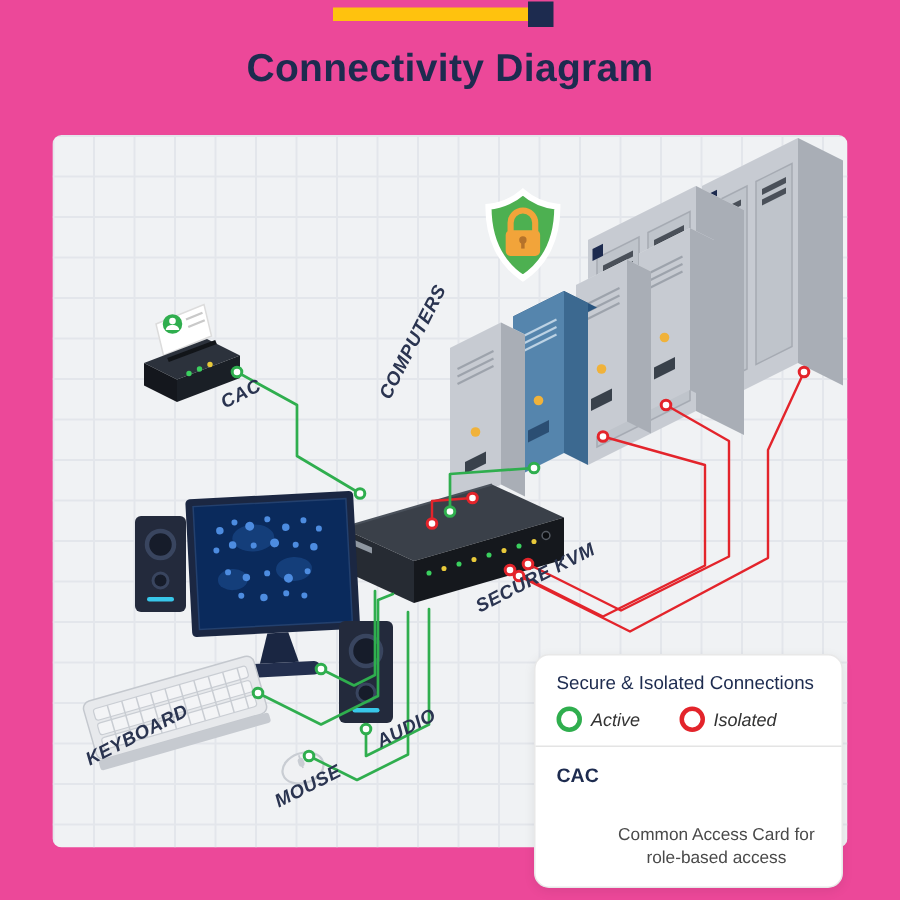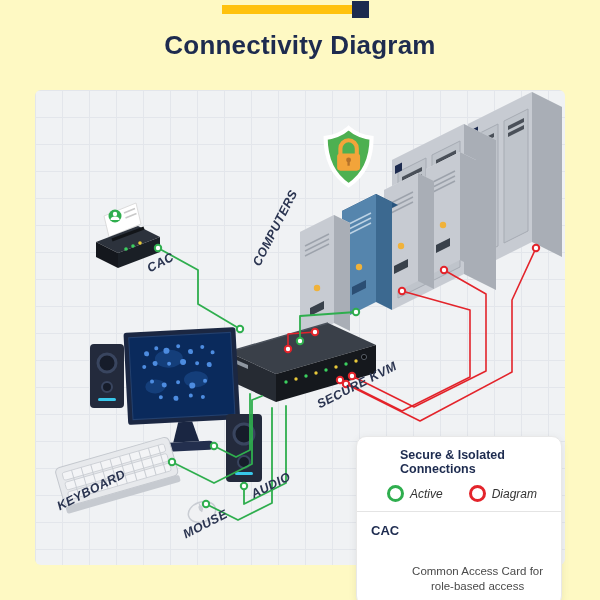--- a/index.html
+++ b/index.html
@@ -1,16 +1,16 @@
 <!DOCTYPE html>
 <html><head>
 <meta charset="utf-8">
 <style>
   html,body{margin:0;padding:0;background:#ffffff;}
-  .stage{position:relative;width:600px;height:600px;background:#fef9c3;overflow:hidden;
+  .stage{position:relative;width:600px;height:600px;background:#ec4899;overflow:hidden;
          font-family:"Liberation Sans",sans-serif;}
   .accent-bar{position:absolute;left:222px;top:5px;width:130px;height:9px;}
   .accent-square{position:absolute;left:352px;top:1px;width:17px;height:17px;}
   .page-title{position:absolute;left:0;top:30px;width:600px;text-align:center;
               font-size:26px;font-weight:800;color:#1d2b4f;letter-spacing:.2px;}
   .panel{position:absolute;left:35px;top:90px;width:530px;height:475px;border-radius:6px;
          background-color:#f0f2f4;
          background-image:linear-gradient(#e3e6eb 1px,transparent 1px),
                           linear-gradient(90deg,#e3e6eb 1px,transparent 1px);
          background-size:27px 27px;}
@@ -19,22 +19,22 @@
        letter-spacing:.4px;white-space:nowrap;transform-origin:left center;}
   .lbl-cac{left:148px;top:262px;transform:rotate(-27deg);}
   .lbl-computers{left:250px;top:262px;transform:rotate(-63deg);transform-origin:0 0;}
   .lbl-kvm{left:318px;top:398px;transform:rotate(-27deg);}
   .lbl-keyboard{left:58px;top:500px;transform:rotate(-27deg);}
   .lbl-mouse{left:184px;top:528px;transform:rotate(-27deg);}
   .lbl-audio{left:252px;top:488px;transform:rotate(-27deg);}
   .legend{position:absolute;left:356px;top:436px;width:206px;background:#ffffff;
           border:1px solid #e8e8e8;border-radius:10px;box-shadow:0 2px 8px rgba(0,0,0,.08);
           padding:11px 14px;box-sizing:border-box;}
-  .legend-title{font-size:12.5px;font-weight:700;color:#1d2b4f;margin-left:29px;}
-  .legend-row{display:flex;align-items:center;gap:26px;margin-top:9px;margin-left:16px;}
+  .legend-title{font-size:12.5px;font-weight:400;color:#1d2b4f;}
+  .legend-row{display:flex;align-items:center;gap:26px;margin-top:9px;}
   .legend-item{display:flex;align-items:center;gap:6px;}
   .dot{width:11px;height:11px;border-radius:50%;background:#fff;border:3px solid #999;
        box-sizing:content-box;}
   .legend-item-label{font-size:12px;font-style:italic;color:#333;}
   .legend-divider{height:1px;background:#e4e4e4;margin:9px -14px;}
   .legend-cac{display:flex;gap:9px;align-items:flex-start;}
   .legend-cac-term{font-size:13px;font-weight:800;color:#1d2b4f;padding-top:2px;}
   .legend-cac-def{font-size:11.5px;color:#4a4a4a;line-height:1.3;width:142px;text-align:center;margin-top:43px;}
 </style>
 </head>
@@ -261,21 +261,21 @@
 
   <div class="legend">
     <div class="legend-title">Secure &amp; Isolated Connections</div>
     <div class="legend-row">
       <div class="legend-item">
         <span class="dot" style="border-color:#2FAE4E"></span>
         <span class="legend-item-label">Active</span>
       </div>
       <div class="legend-item">
         <span class="dot" style="border-color:#E3242B"></span>
-        <span class="legend-item-label">Diagram</span>
+        <span class="legend-item-label">Isolated</span>
       </div>
     </div>
     <div class="legend-divider"></div>
     <div class="legend-cac">
       <span class="legend-cac-term">CAC</span>
       <span class="legend-cac-def">Common Access Card for role-based access</span>
     </div>
   </div>
 
 </div>

